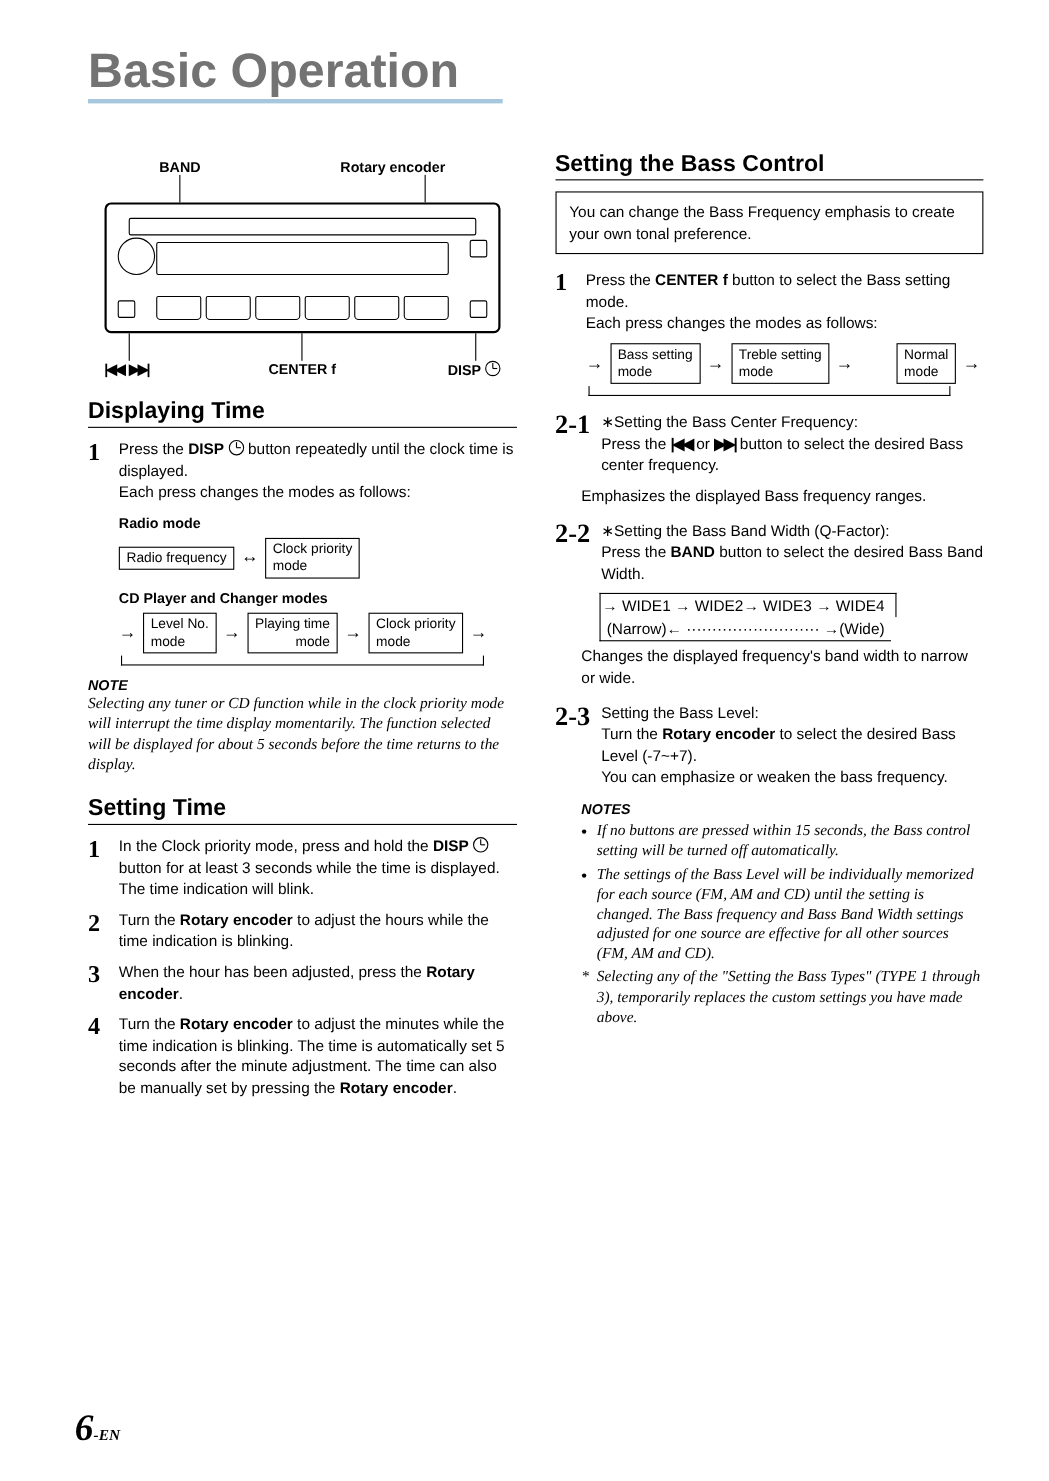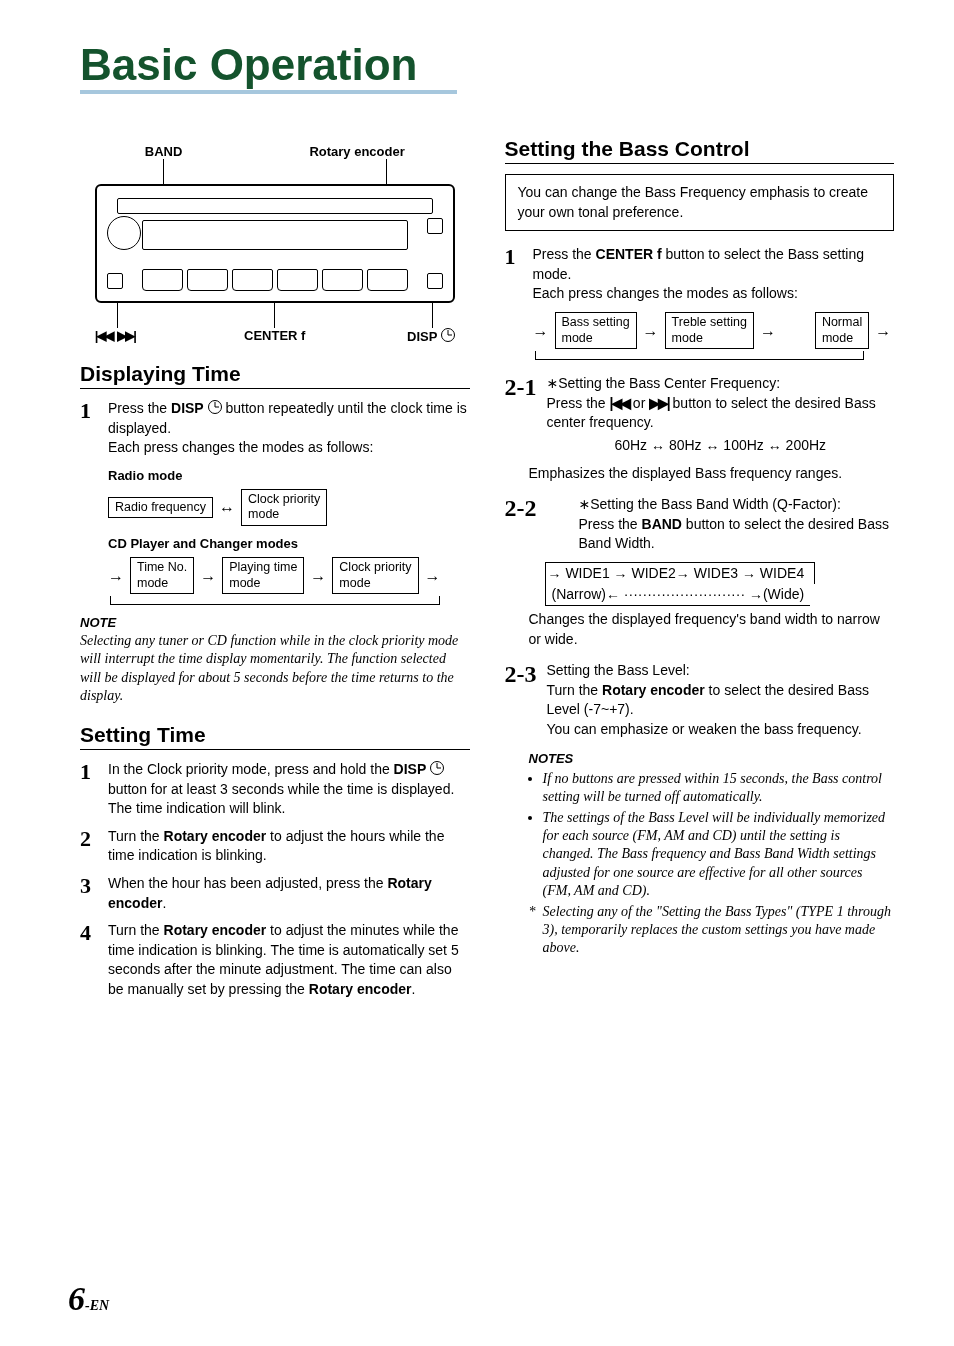--- a/index.html
+++ b/index.html
@@ -13,21 +13,21 @@
   .page {
     width: 954px;
     height: 1346px;
     padding: 30px 60px 30px 80px;
     box-sizing: border-box;
     position: relative;
   }
   .main-title {
     font-size: 44px;
     font-weight: bold;
-    color: #14532d;
+    color: #737373;
     border-bottom: 4px solid #a6c7dd;
     display: inline-block;
     padding-right: 40px;
     margin: 10px 0 25px 0;
     letter-spacing: 0px;
   }
   .cols {
     display: flex;
     gap: 35px;
   }
@@ -290,24 +290,24 @@
       <div class="flow">
         <div class="flow-box">Radio frequency</div>
         <div class="flow-arrow">↔</div>
         <div class="flow-box" style="white-space:pre;">Clock priority
 mode</div>
       </div>
 
       <div class="small-label">CD Player and Changer modes</div>
       <div class="flow">
         <div class="flow-arrow">→</div>
-        <div class="flow-box" style="white-space:pre;">Time No.
-mode</div>
-        <div class="flow-arrow">→</div>
-        <div class="flow-box" style="white-space:pre;">Playing time
+        <div class="flow-box" style="white-space:pre;">Level No.
+mode</div>
+        <div class="flow-arrow">→</div>
+        <div class="flow-box" style="white-space:pre;text-align:right;">Playing time
 mode</div>
         <div class="flow-arrow">→</div>
         <div class="flow-box" style="white-space:pre;">Clock priority
 mode</div>
         <div class="flow-arrow">→</div>
       </div>
       <div style="border:1px solid #000; border-top:none; height:8px; margin:0 30px 0 30px;"></div>
 
       <div class="note-head">NOTE</div>
       <div class="note-body">Selecting any tuner or CD function while in the clock priority mode will interrupt the time display momentarily. The function selected will be displayed for about 5 seconds before the time returns to the display.</div>
@@ -363,26 +363,25 @@
 mode</div>
         <div class="flow-arrow">→</div>
       </div>
       <div style="border:1px solid #000; border-top:none; height:8px; margin:0 30px 14px 30px;"></div>
 
       <div class="step">
         <div class="step-num sub">2-1</div>
         <div class="step-body">
           <span>∗Setting the Bass Center Frequency:</span><br>
           <span>Press the </span><span class="transport bold">|◀◀</span><span> or </span><span class="transport bold">▶▶|</span><span> button to select the desired Bass center frequency.</span>
-          <div style="text-align:center; margin-top:3px;">60Hz ↔ 80Hz ↔ 100Hz ↔ 200Hz</div>
         </div>
       </div>
       <div class="indent">Emphasizes the displayed Bass frequency ranges.</div>
 
-      <div class="step" style="margin-top:12px;gap:32px;">
+      <div class="step" style="margin-top:12px;">
         <div class="step-num sub">2-2</div>
         <div class="step-body">
           <span>∗Setting the Bass Band Width (Q-Factor):</span><br>
           <span>Press the </span><span class="bold">BAND</span><span> button to select the desired Bass Band Width.</span>
         </div>
       </div>
       <div class="bandflow">
         <div style="border-left:1px solid #000; border-top:1px solid #000; border-right:1px solid #000; padding:0 10px 0 2px; display:inline-block;">
         <span>→ WIDE1 → WIDE2→ WIDE3 → WIDE4</span></div><br>
         <div style="border-left:1px solid #000; border-bottom:1px solid #000; display:inline-block; padding:0 6px 0 6px;">

